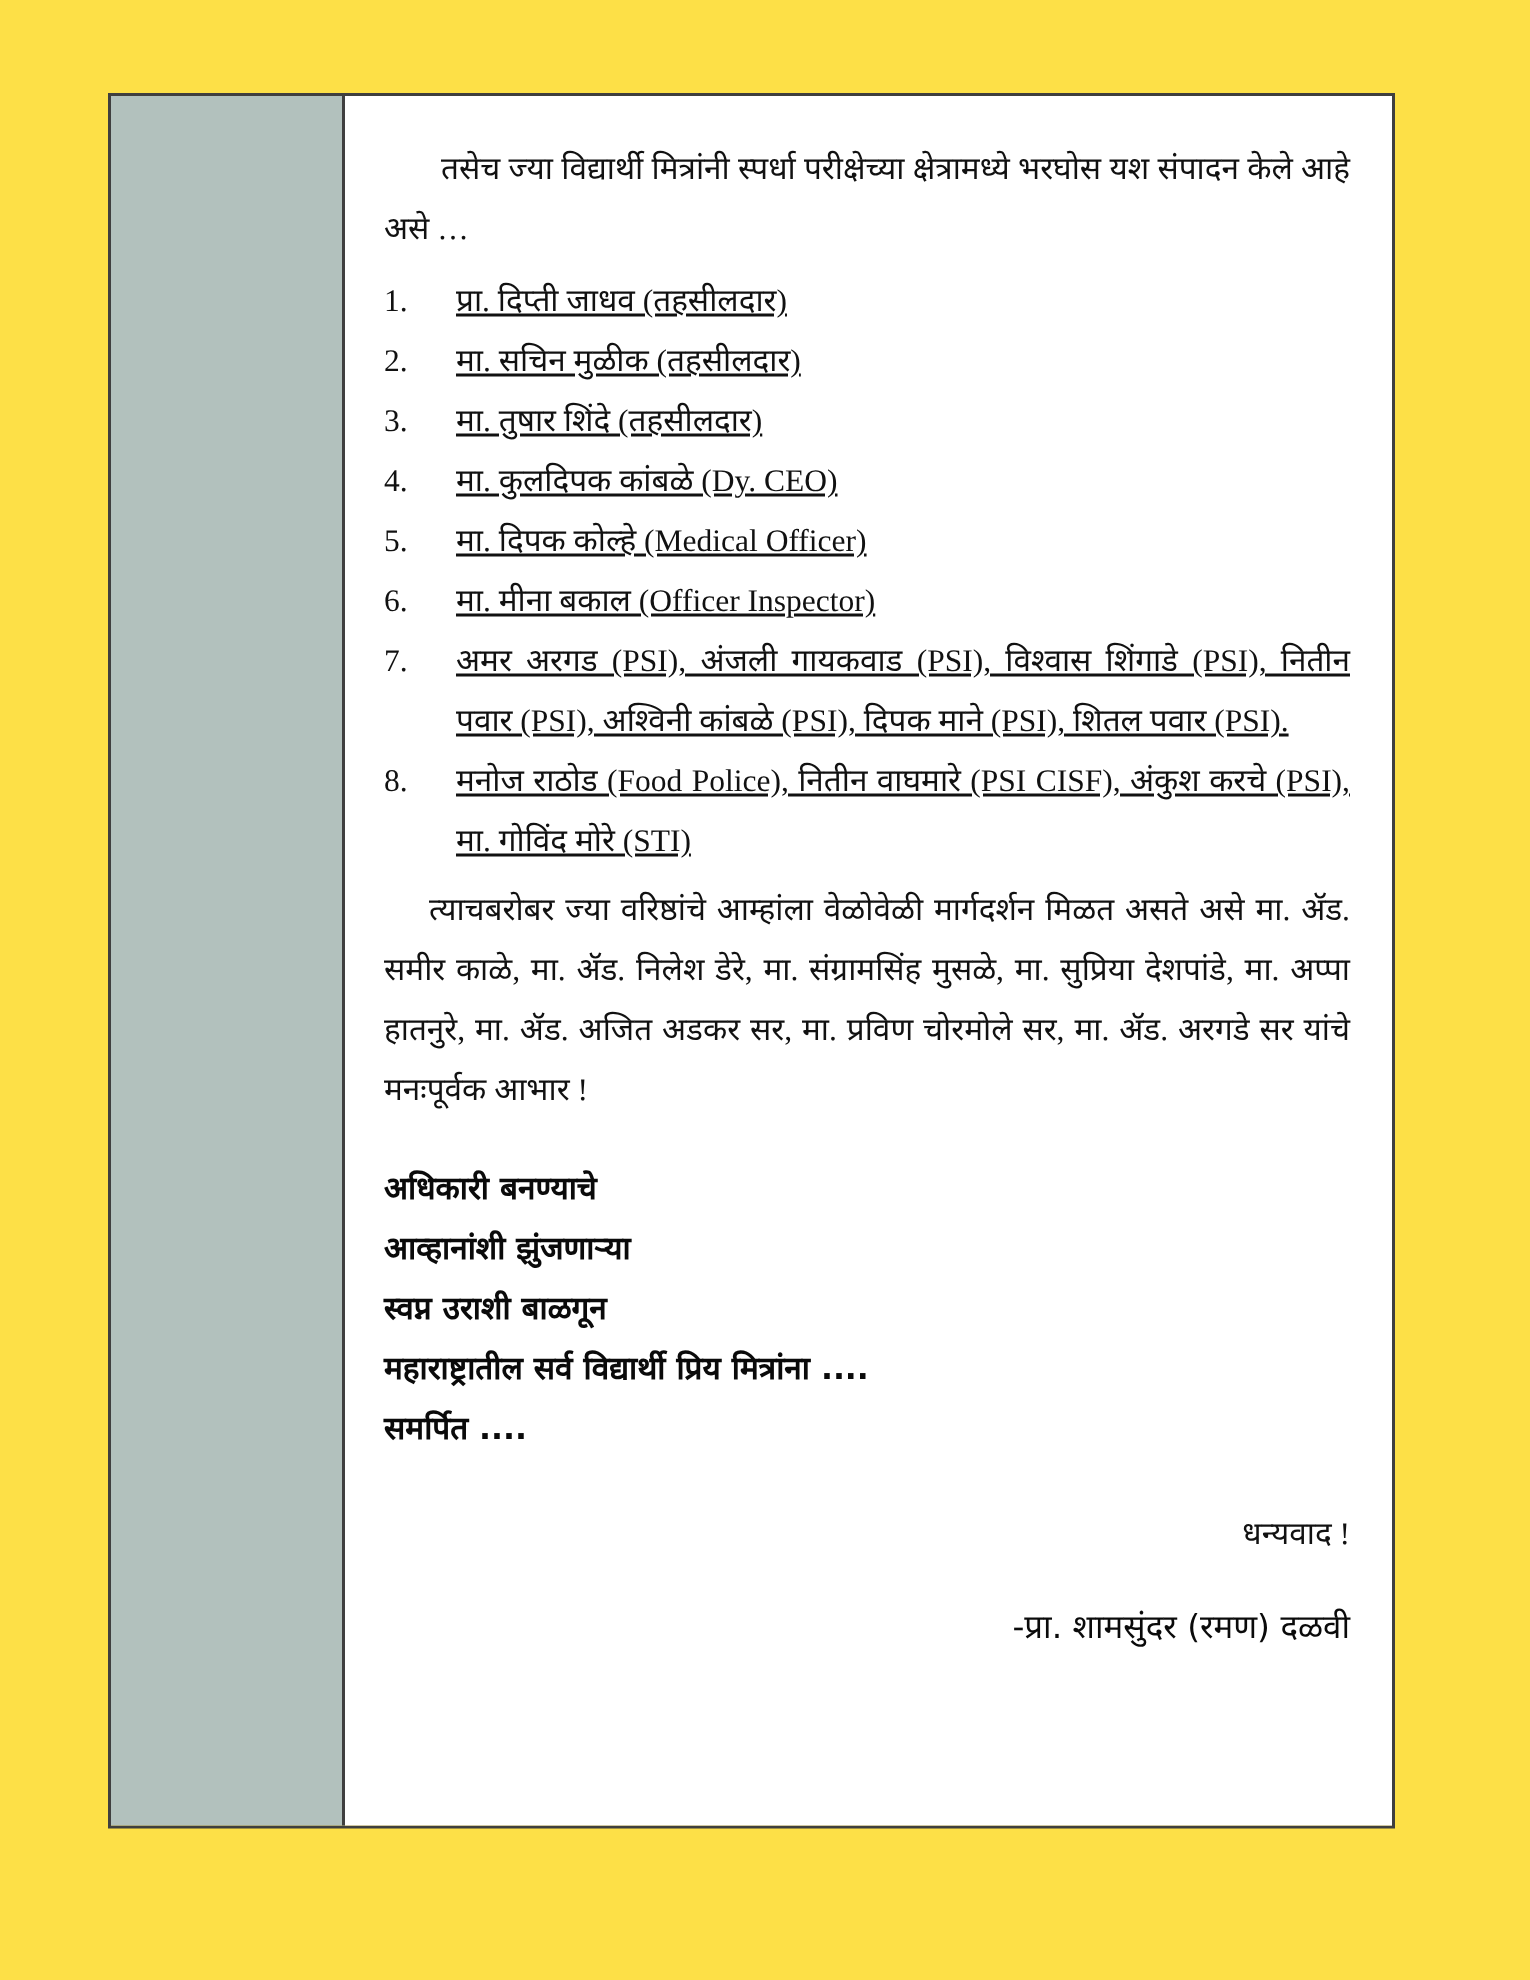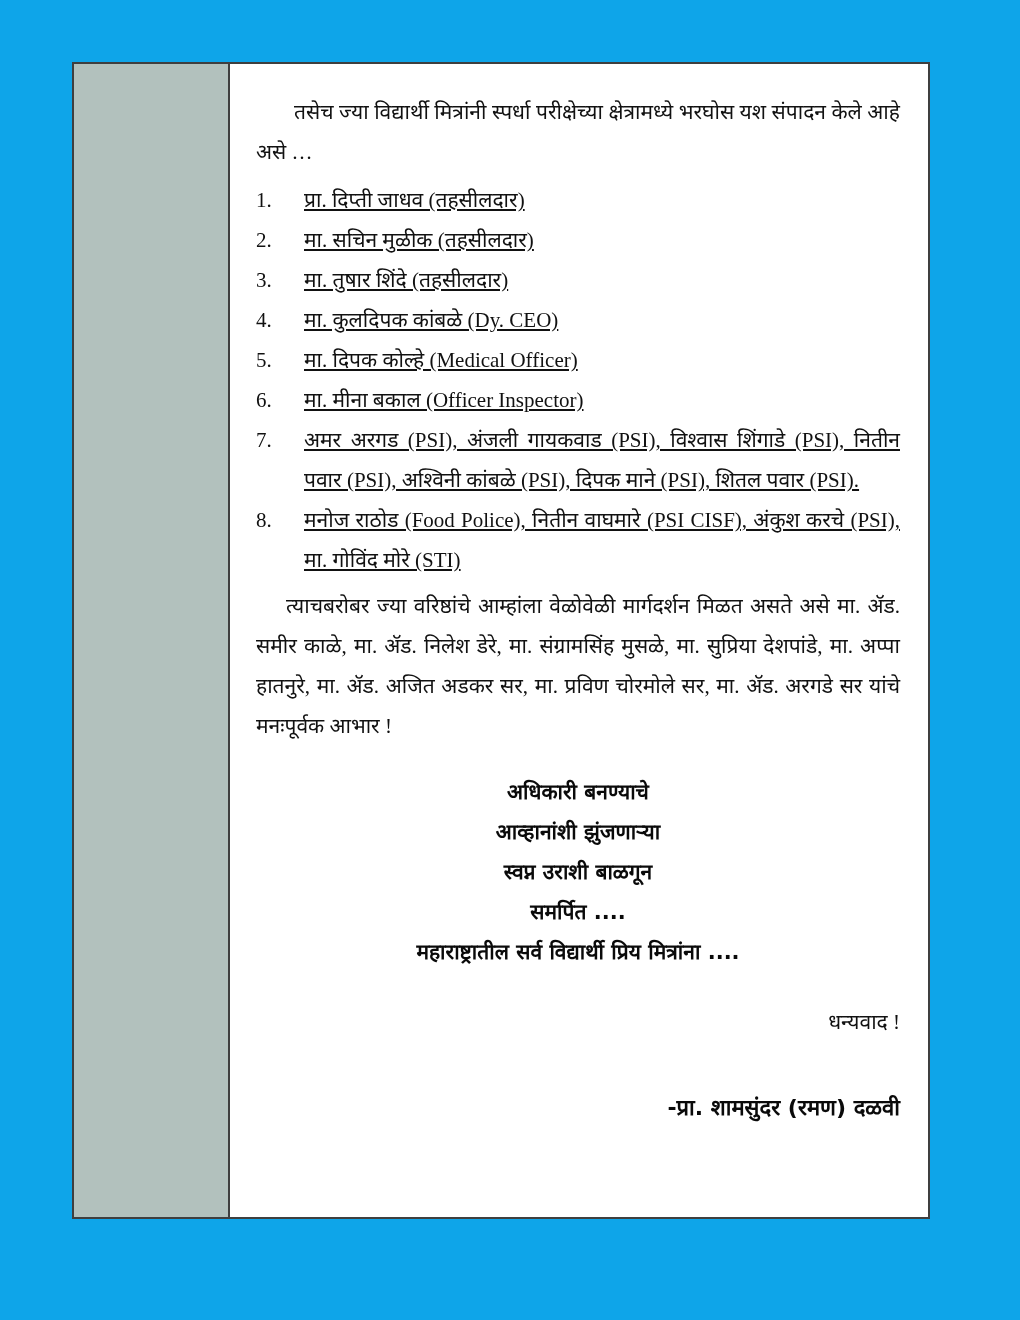--- a/index.html
+++ b/index.html
@@ -4,21 +4,21 @@
 <style>
   * { margin: 0; padding: 0; box-sizing: border-box; }
   html, body {
     width: 1020px; height: 1320px;
     background: #ffffff;
     font-family: "Liberation Serif", serif;
   }
   .page {
     position: relative;
     width: 1020px; height: 1320px;
-    background: #0ea5e9;
+    background: #fde047;
     overflow: hidden;
   }
   .frame {
     position: absolute;
     left: 72px; top: 62px;
     width: 858px; height: 1157px;
     display: flex;
     border: 2px solid #3f3f3f;
   }
   .sidebar {
@@ -53,36 +53,36 @@
     text-align: justify;
     text-decoration: underline;
   }
   .seniors {
     margin-top: 6px;
     text-align: justify;
     text-indent: 30px;
   }
   .dedication {
     margin-top: 26px;
-    text-align: center;
+    text-align: left;
     font-family: "DejaVu Sans", "Liberation Sans", sans-serif;
     font-weight: bold;
     font-size: 21px;
     line-height: 40px;
     color: #0a0a0a;
   }
   .thanks {
     margin-top: 30px;
     text-align: right;
   }
   .signatures {
-    margin-top: 46px;
+    margin-top: 24px;
     text-align: right;
     font-family: "DejaVu Sans", "Liberation Sans", sans-serif;
-    font-weight: bold;
+    font-weight: normal;
     font-size: 22px;
     line-height: 40px;
     color: #0a0a0a;
   }
 </style>
 </head>
 <body>
 
 <div class="page">
   <div class="frame">
@@ -125,22 +125,22 @@
           <span class="txt">मनोज राठोड (Food Police), नितीन वाघमारे (PSI CISF), अंकुश करचे (PSI), मा. गोविंद मोरे (STI)</span>
         </div>
       </div>
 
       <p class="seniors">त्याचबरोबर ज्या वरिष्ठांचे आम्हांला वेळोवेळी मार्गदर्शन मिळत असते असे मा. ॲड. समीर काळे, मा. ॲड. निलेश डेरे, मा. संग्रामसिंह मुसळे, मा. सुप्रिया देशपांडे, मा. अप्पा हातनुरे, मा. ॲड. अजित अडकर सर, मा. प्रविण चोरमोले सर, मा. ॲड. अरगडे सर यांचे मनःपूर्वक आभार !</p>
 
       <div class="dedication">
         <div>अधिकारी बनण्याचे</div>
         <div>आव्हानांशी झुंजणाऱ्या</div>
         <div>स्वप्न उराशी बाळगून</div>
+        <div>महाराष्ट्रातील सर्व विद्यार्थी प्रिय मित्रांना ....</div>
         <div>समर्पित ....</div>
-        <div>महाराष्ट्रातील सर्व विद्यार्थी प्रिय मित्रांना ....</div>
       </div>
 
       <p class="thanks">धन्यवाद !</p>
 
       <div class="signatures">
         <div>-प्रा. शामसुंदर (रमण) दळवी</div>
       </div>
 
     </div>
   </div>

